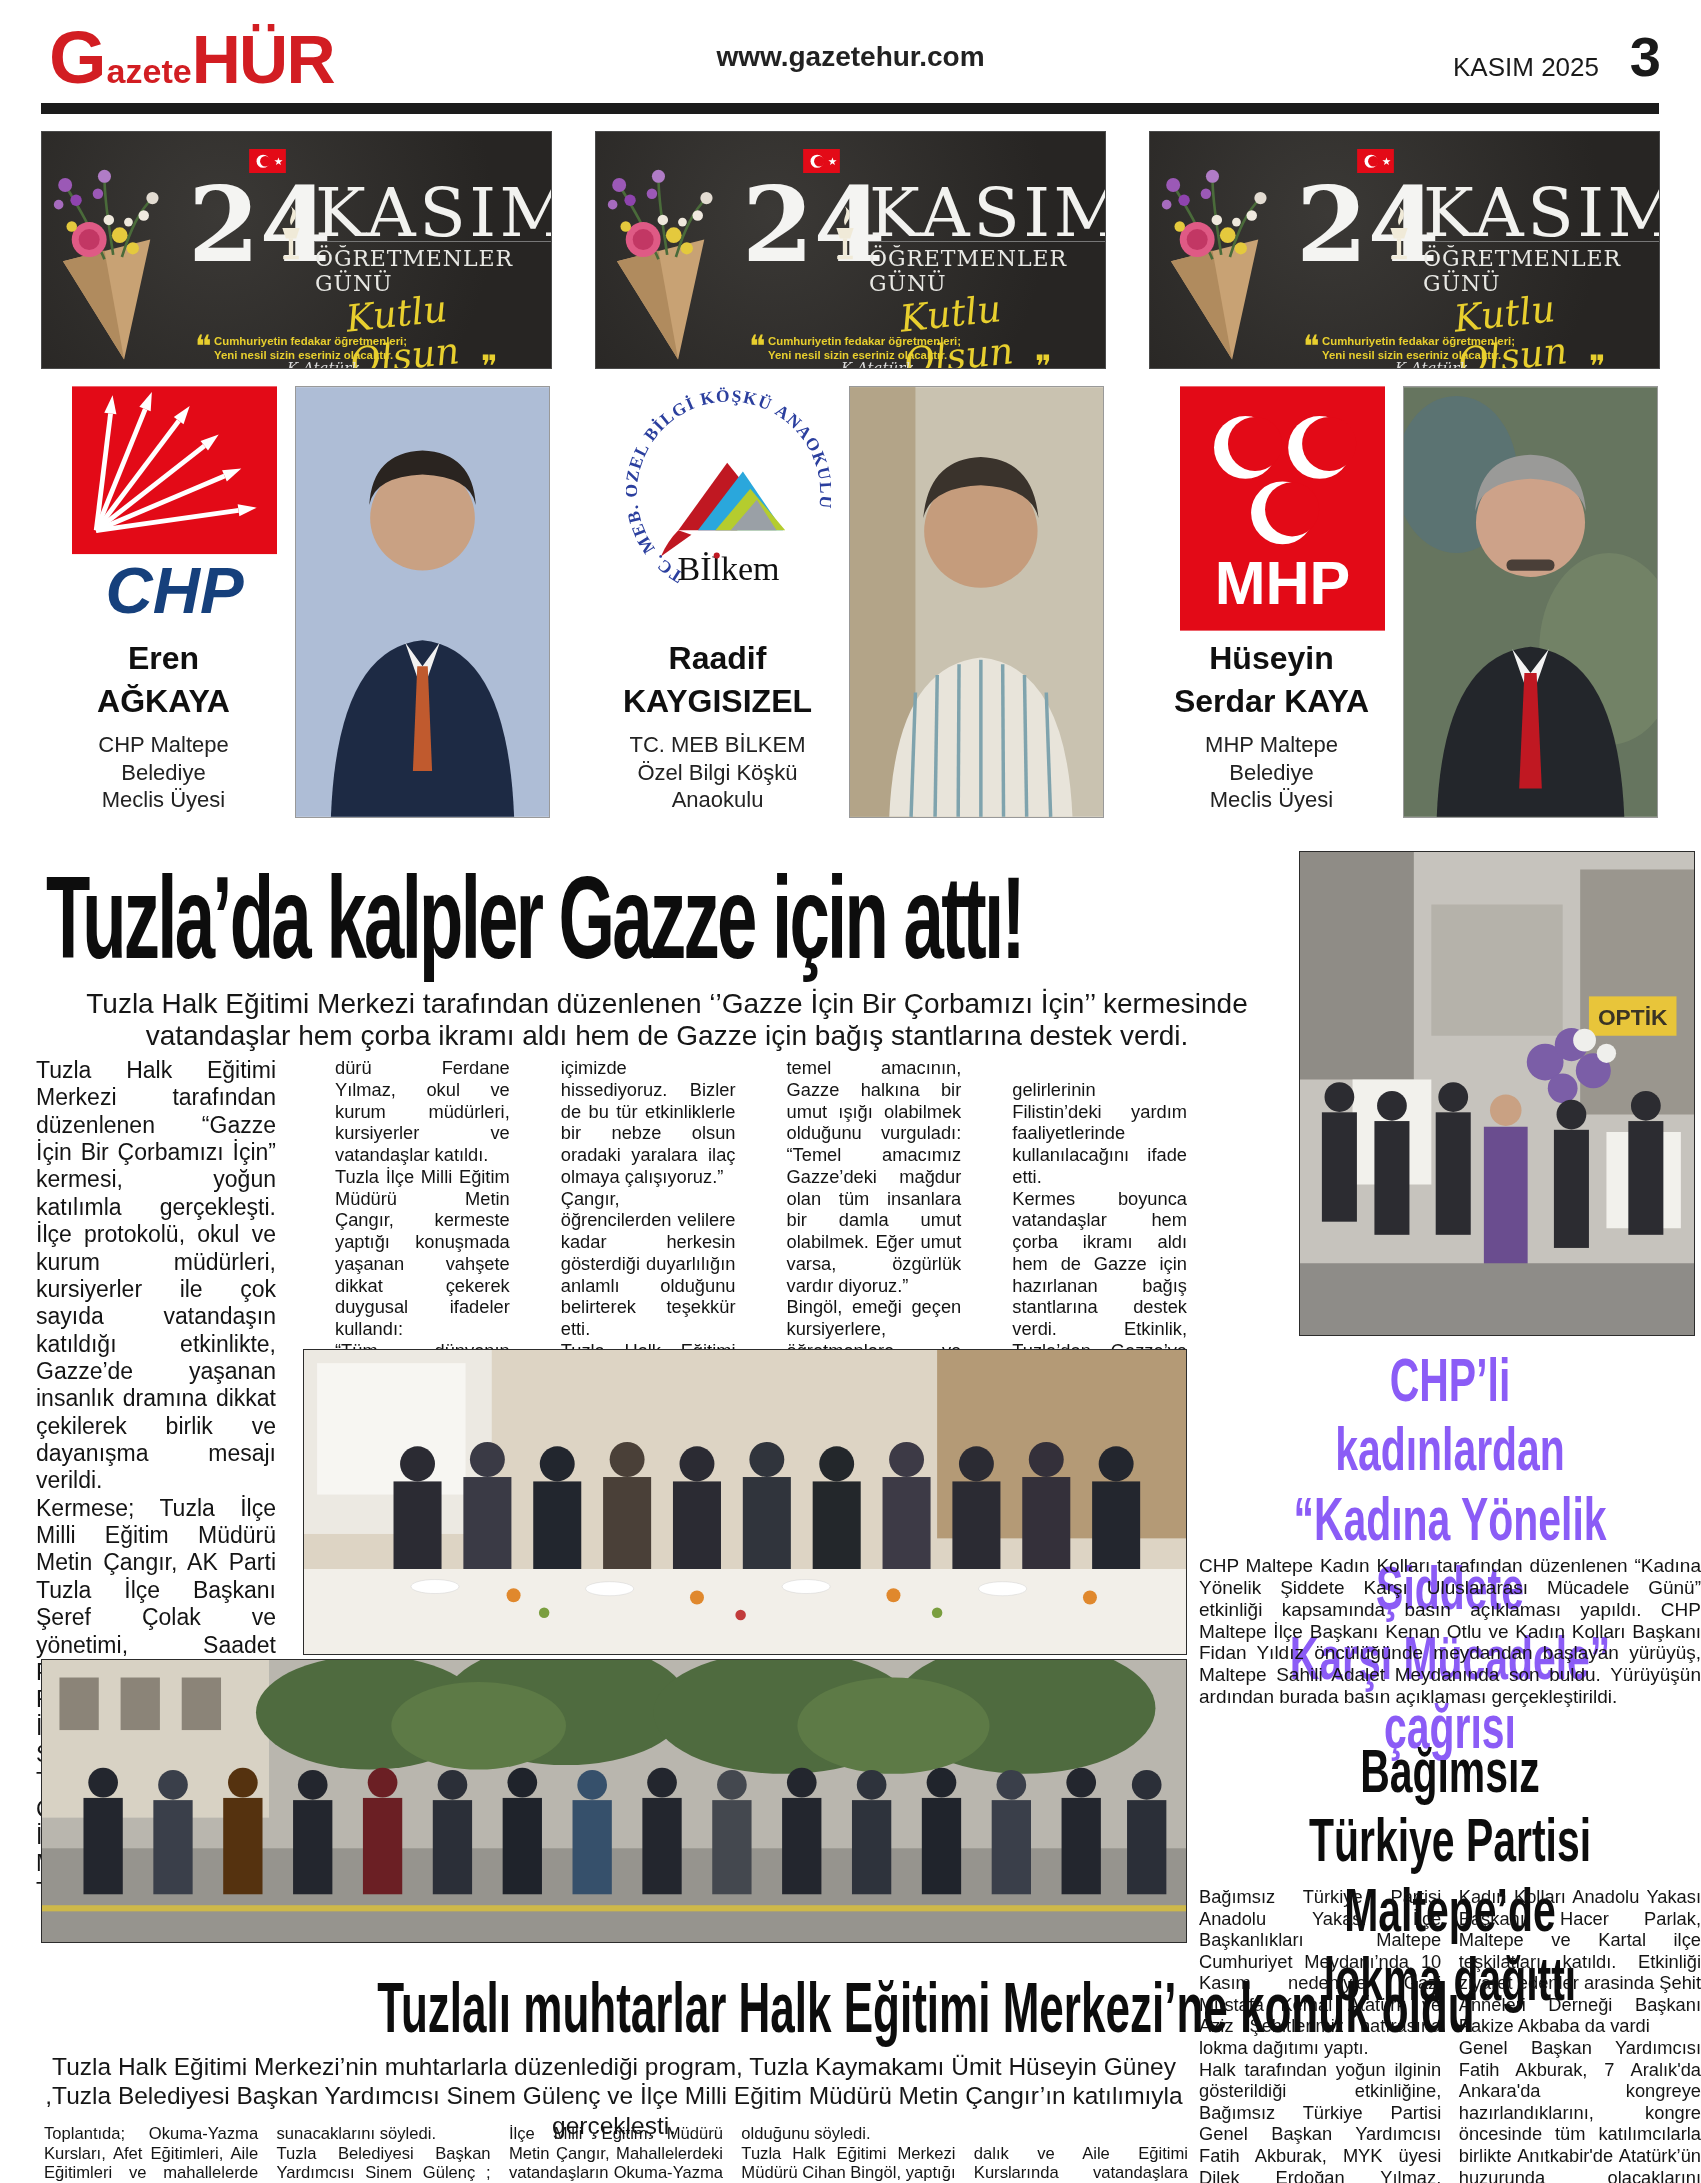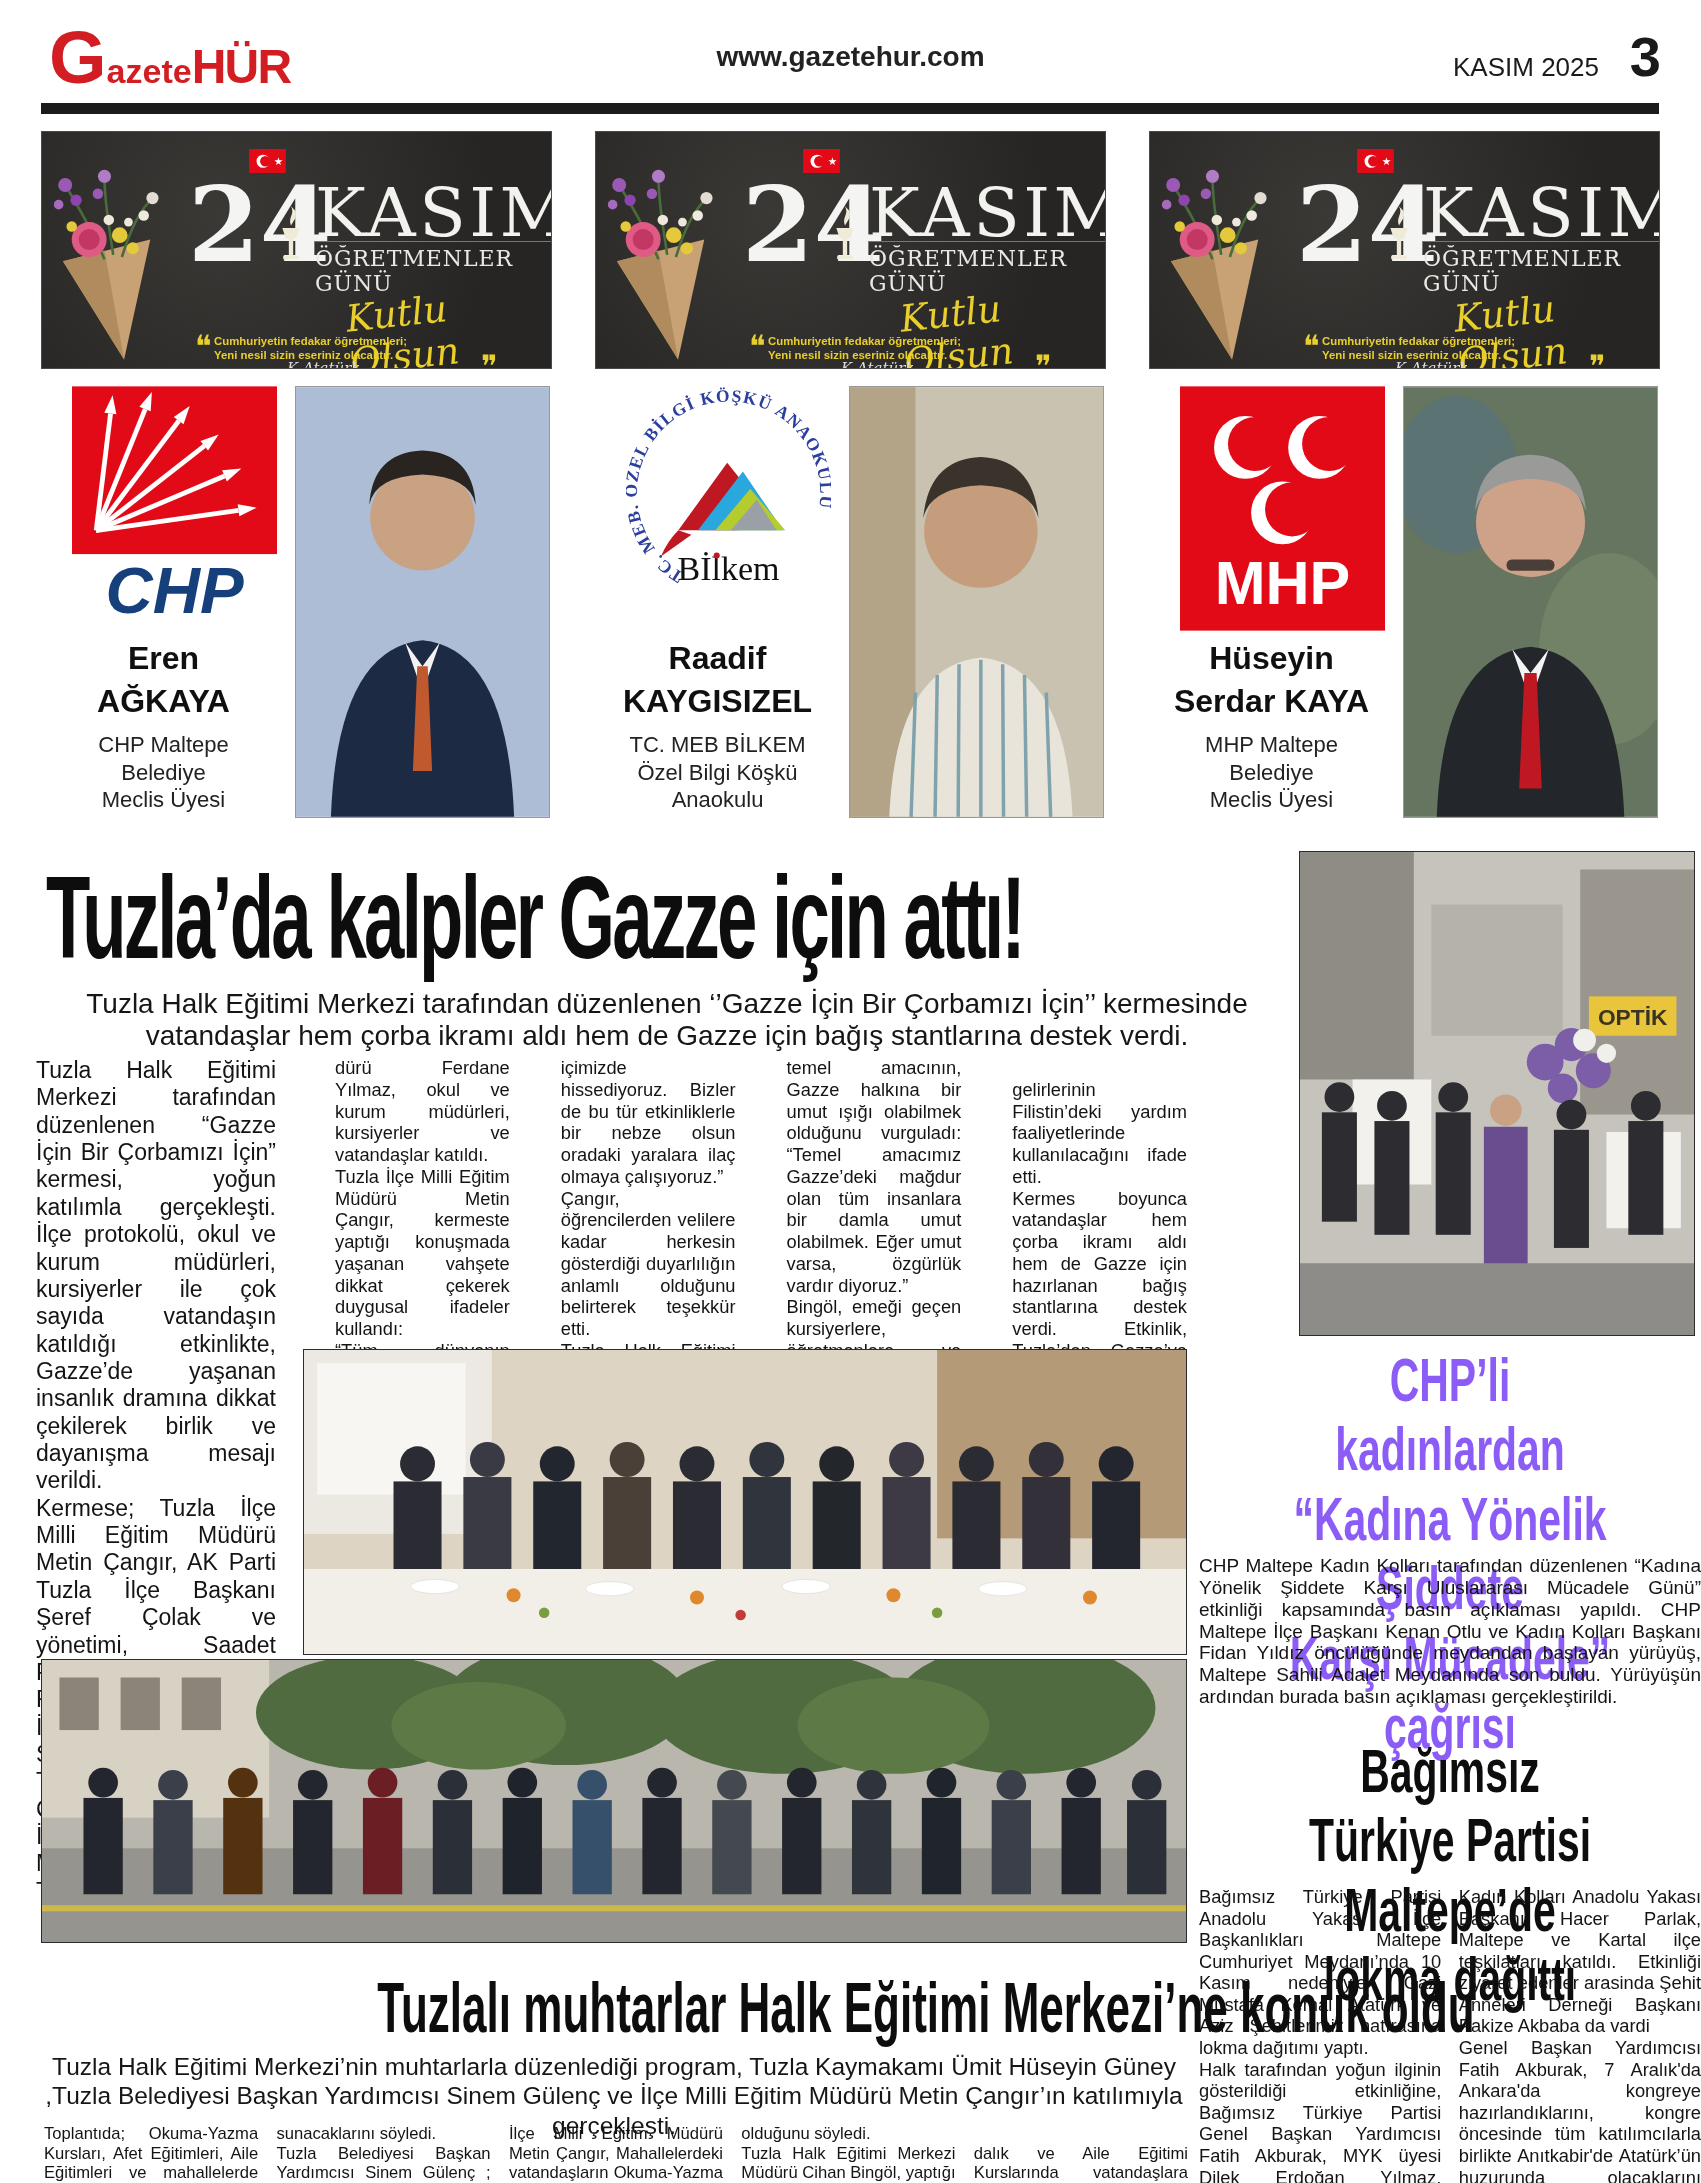--- a/index.html
+++ b/index.html
@@ -3,21 +3,21 @@
 <meta charset="utf-8">
 <style>
   html,body { margin:0; padding:0; background:#888; }
   .page { position:relative; width:1701px; height:2476px; background:#ffffff;
           font-family:"Liberation Sans", sans-serif; color:#111; overflow:hidden; }
 
   
   .m-logo { position:absolute; left:49px; top:21px; color:#d21d22; font-weight:bold; line-height:1; white-space:nowrap; }
   .m-logo .lg-g   { font-size:74px; }
   .m-logo .lg-az  { font-size:34px;  }
-  .m-logo .lg-hur { font-size:48px; letter-spacing:-1.7px; }
+  .m-logo .lg-hur { font-size:68px; letter-spacing:-1.7px; }
   .m-site { position:absolute; left:0; right:0; top:41px; text-align:center; font-size:28px; font-weight:bold; color:#222; }
   .m-date { position:absolute; right:102px; top:52px; font-size:26px; color:#1a1a1a; }
   .m-page { position:absolute; right:40px;  top:24px;  font-size:56px; font-weight:bold; color:#1a1a1a; }
   .m-rule { position:absolute; left:41px; right:42px; top:103px; height:10.5px; background:#1b1b1b; }
 
   
   .ad { position:absolute; top:131px; width:511px; height:238px; overflow:hidden;
         background:radial-gradient(circle at 35% 35%, #3b3936, #272523 75%); border:1.7px solid #4a4a4a; box-sizing:border-box; }
   .ad1{ left:41px; } .ad2{ left:595px; } .ad3{ left:1149px; }
   .ad .bouquet { position:absolute; left:-3.5px; top:17.5px; }

